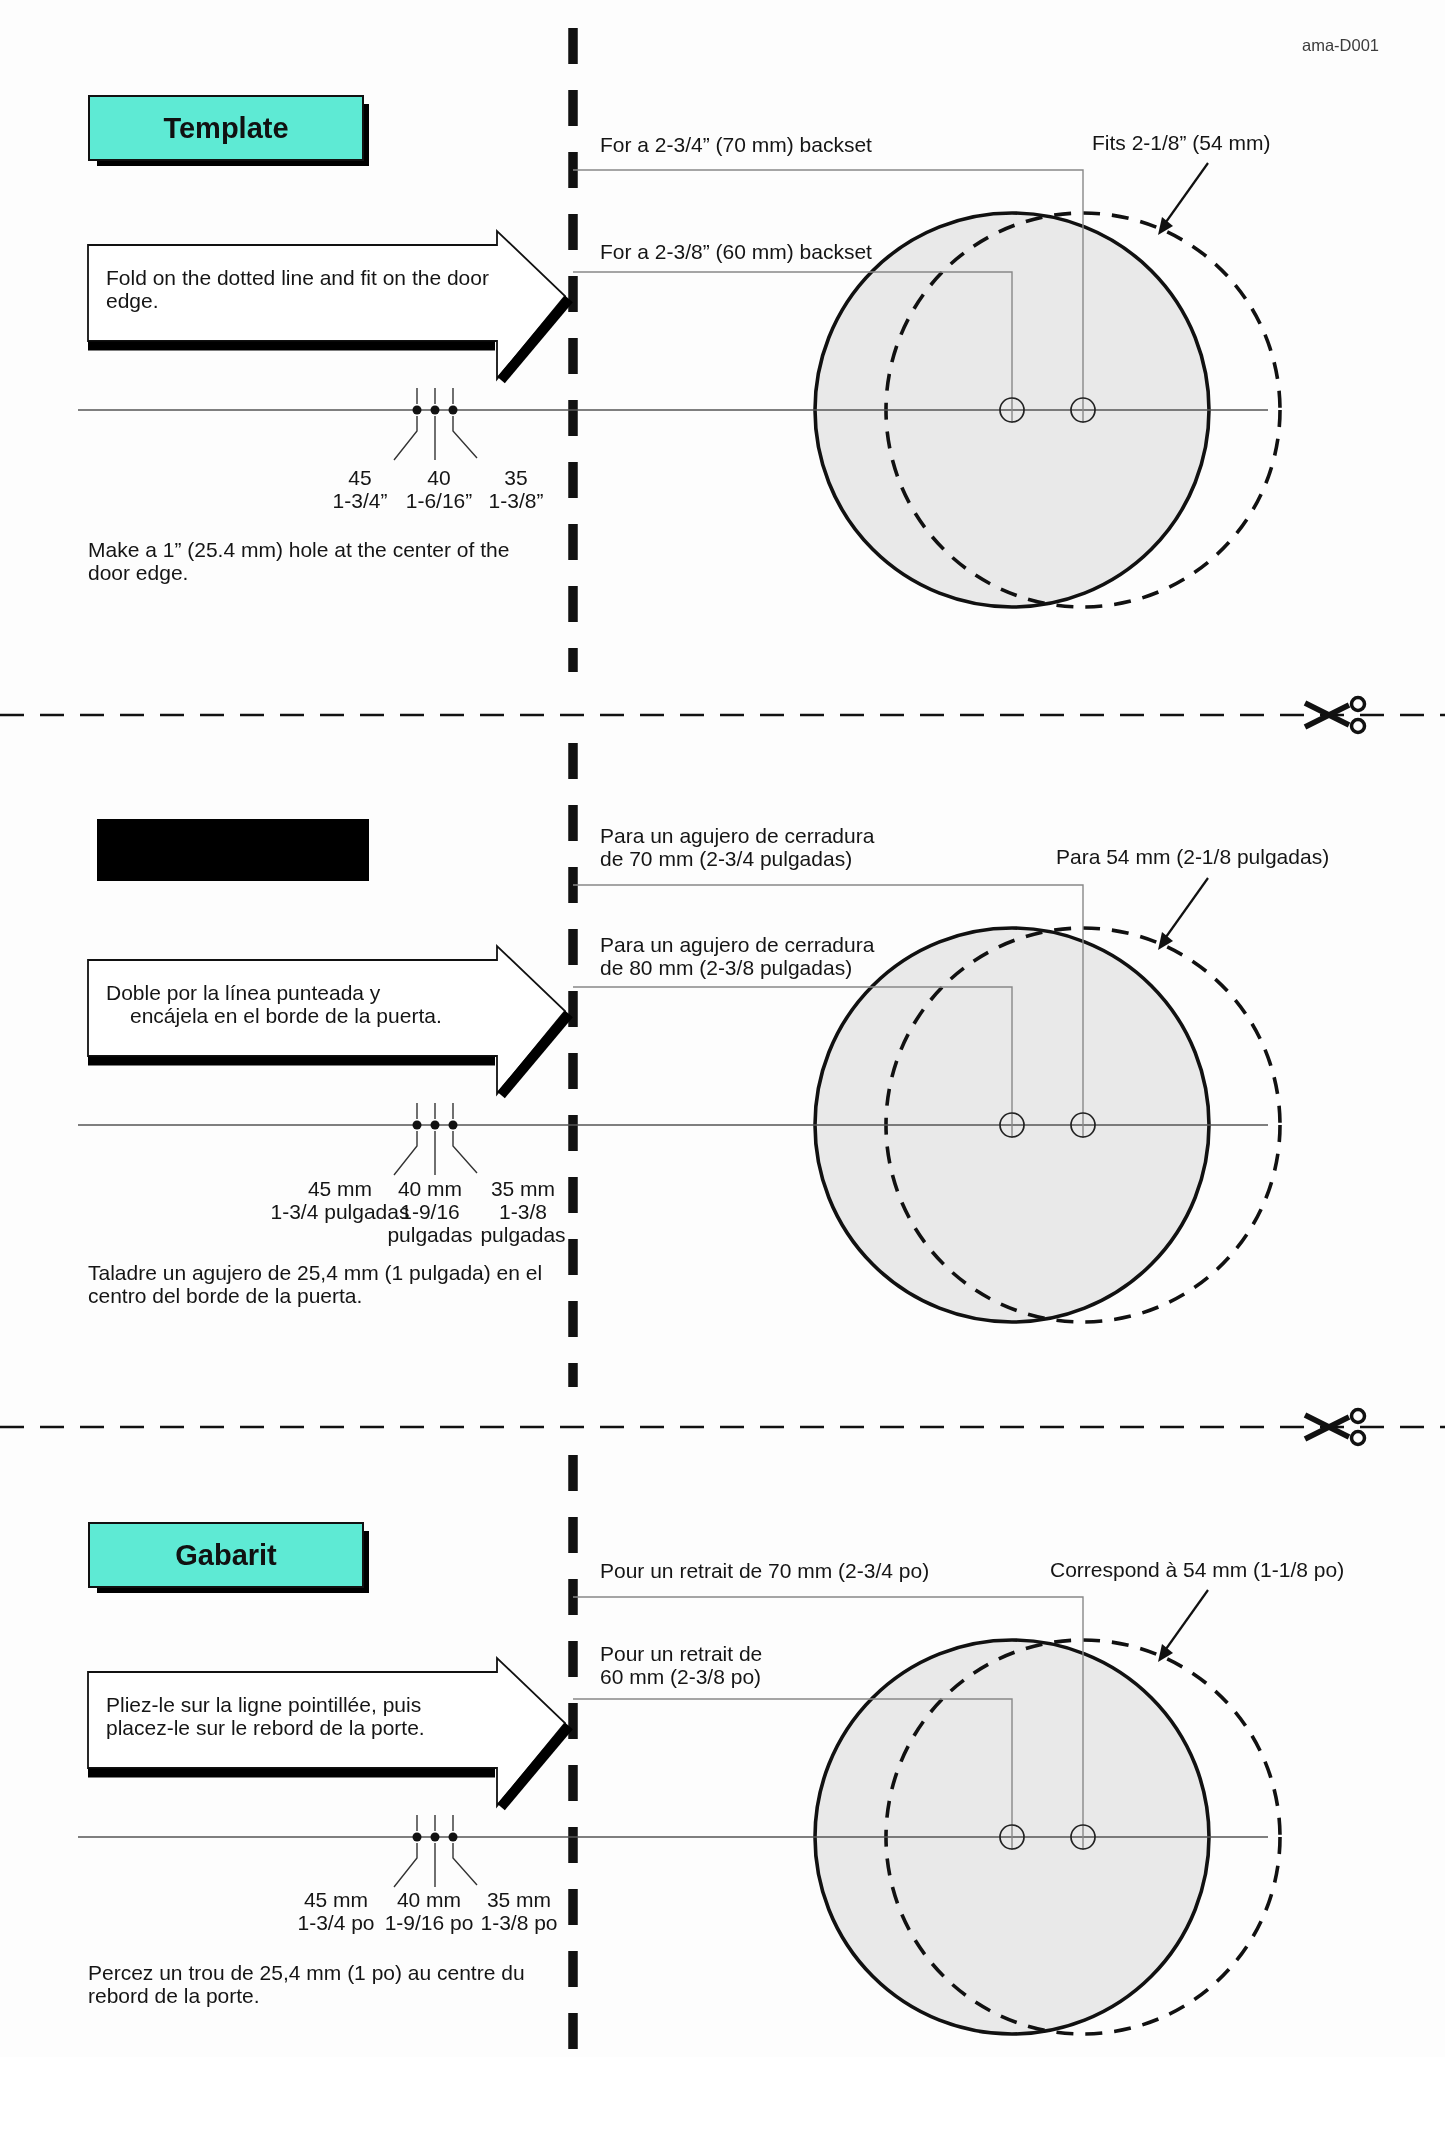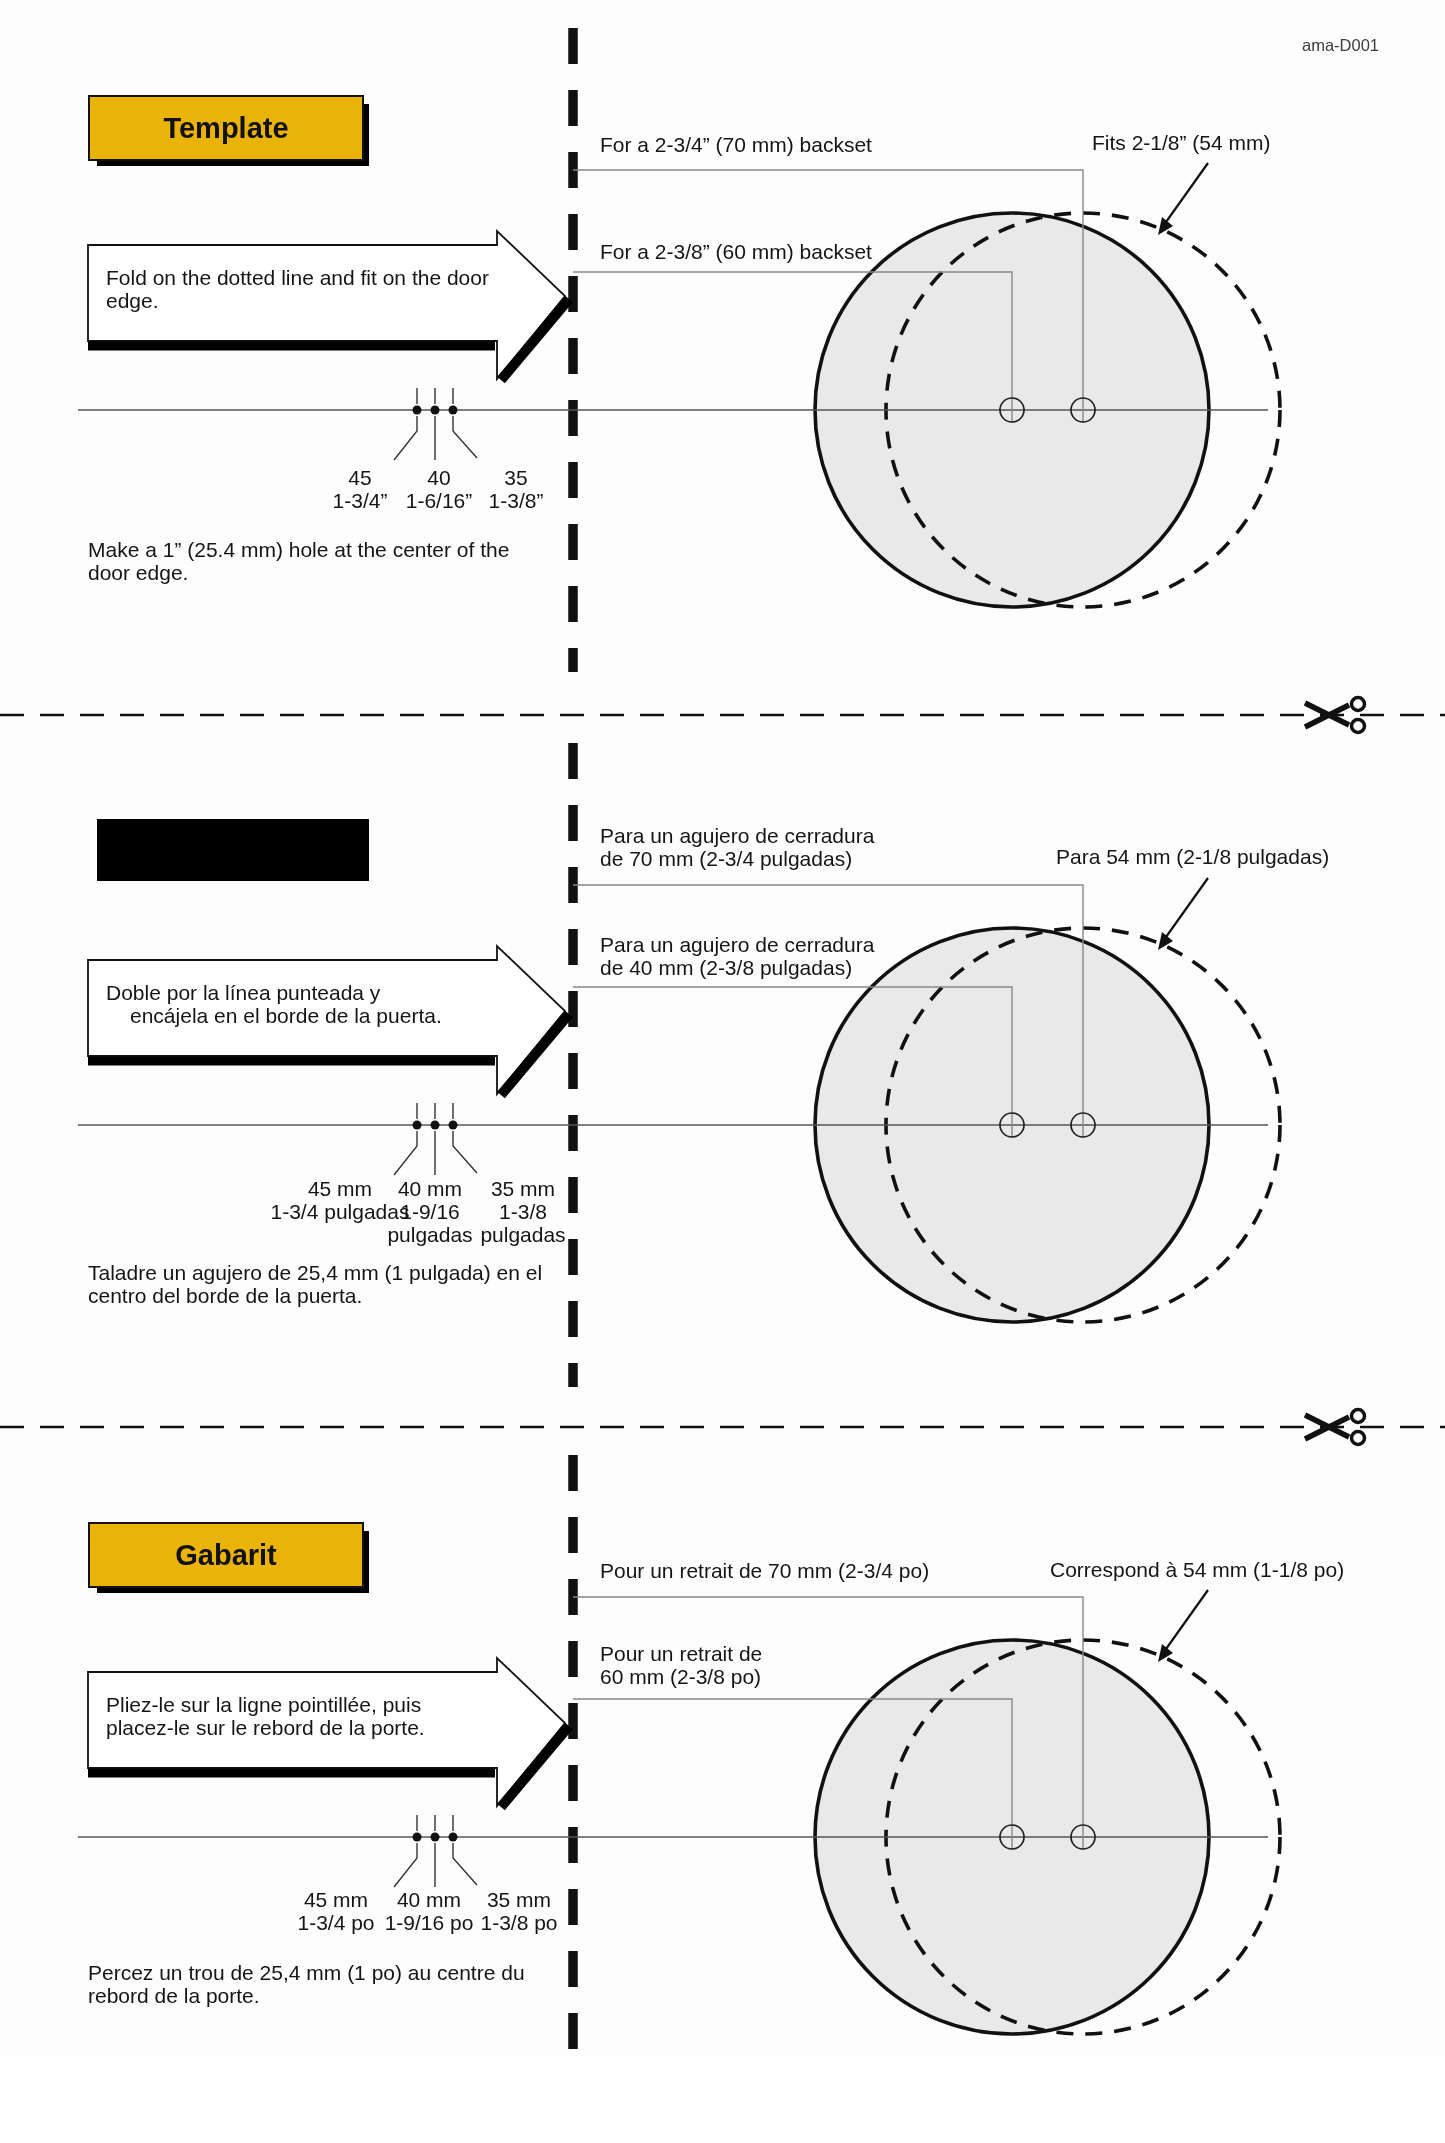--- a/index.html
+++ b/index.html
@@ -2,21 +2,21 @@
 <html><head>
 <meta charset="utf-8">
 <style>
   html,body{margin:0;padding:0;background:#ffffff;}
   #page{position:relative;width:1445px;height:2057px;background:#fdfdfd;overflow:hidden;
         font-family:"Liberation Sans",sans-serif;color:#151515;}
   .abs{position:absolute;}
   .sec{position:absolute;left:0;width:1445px;height:715px;}
   .txt{font-size:21px;line-height:23px;white-space:nowrap;color:#151515;}
   .tshadow{width:272px;height:62px;background:#000;}
-  .tbox{width:272px;height:62px;background:#eab308;border:2.5px solid #111;
+  .tbox{width:272px;height:62px;background:#5eead4;border:2.5px solid #111;
         display:flex;align-items:center;justify-content:center;}
   .ttext{font-weight:bold;font-size:29px;color:#111;}
   .mcol{text-align:center;font-size:21px;line-height:23px;white-space:nowrap;}
   .doccode{font-size:16.5px;color:#3c3c3c;}
   svg{display:block;}
 </style>
 </head>
 <body>
 
 <div id="page">
@@ -97,21 +97,21 @@
   <div class="sec" style="top:715px;">
     <svg class="abs" style="left:0;top:0;" width="1445" height="715" viewBox="0 0 1445 715">
       <use href="#tpl-diagram"></use>
     </svg>
 
     <div class="abs tshadow" style="left:97px;top:104px;"></div>
 
     <div class="abs txt" style="left:600px;top:109px;">Para un agujero de cerradura</div>
     <div class="abs txt" style="left:600px;top:132px;">de 70 mm (2-3/4 pulgadas)</div>
     <div class="abs txt" style="left:600px;top:218px;">Para un agujero de cerradura</div>
-    <div class="abs txt" style="left:600px;top:241px;">de 40 mm (2-3/8 pulgadas)</div>
+    <div class="abs txt" style="left:600px;top:241px;">de 80 mm (2-3/8 pulgadas)</div>
     <div class="abs txt" style="left:1056px;top:130px;">Para 54 mm (2-1/8 pulgadas)</div>
 
     <div class="abs txt" style="left:106px;top:266px;">Doble por la línea punteada y</div>
     <div class="abs txt" style="left:106px;top:289px;margin-left:24px;">encájela en el borde de la puerta.</div>
 
     <div class="abs mcol" style="left:255px;top:462px;width:170px;">
       <div>45 mm</div>
       <div>1-3/4 pulgadas</div>
     </div>
     <div class="abs mcol" style="left:375px;top:462px;width:110px;">

